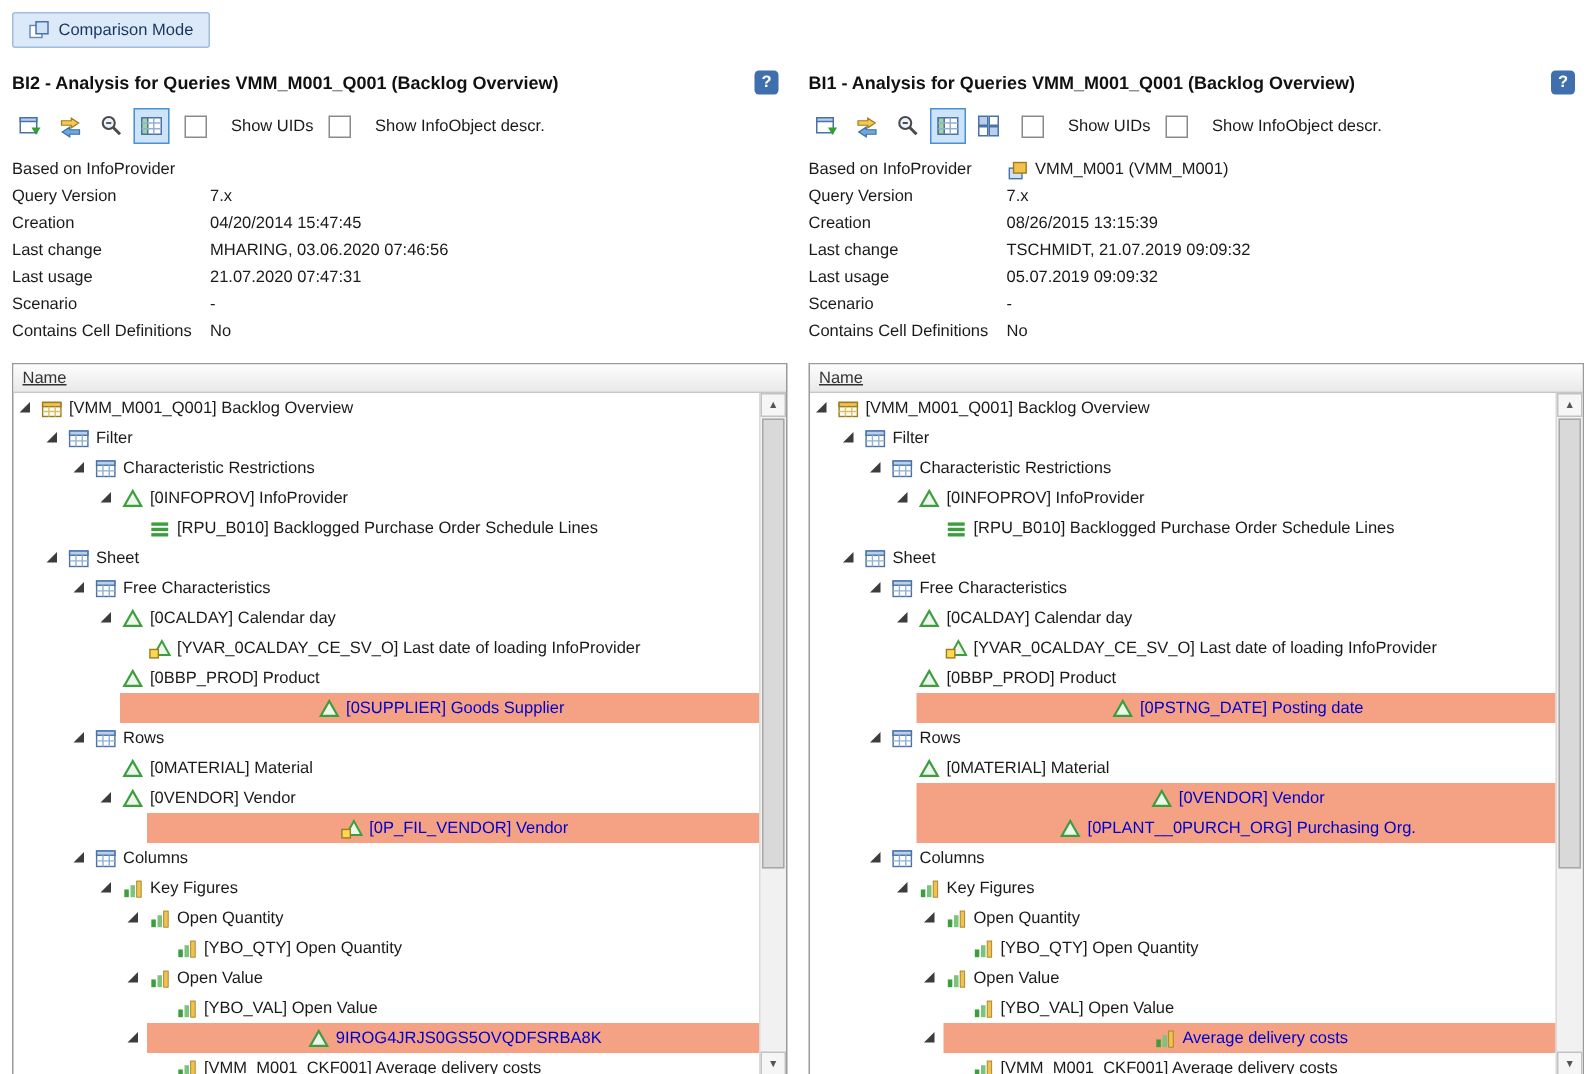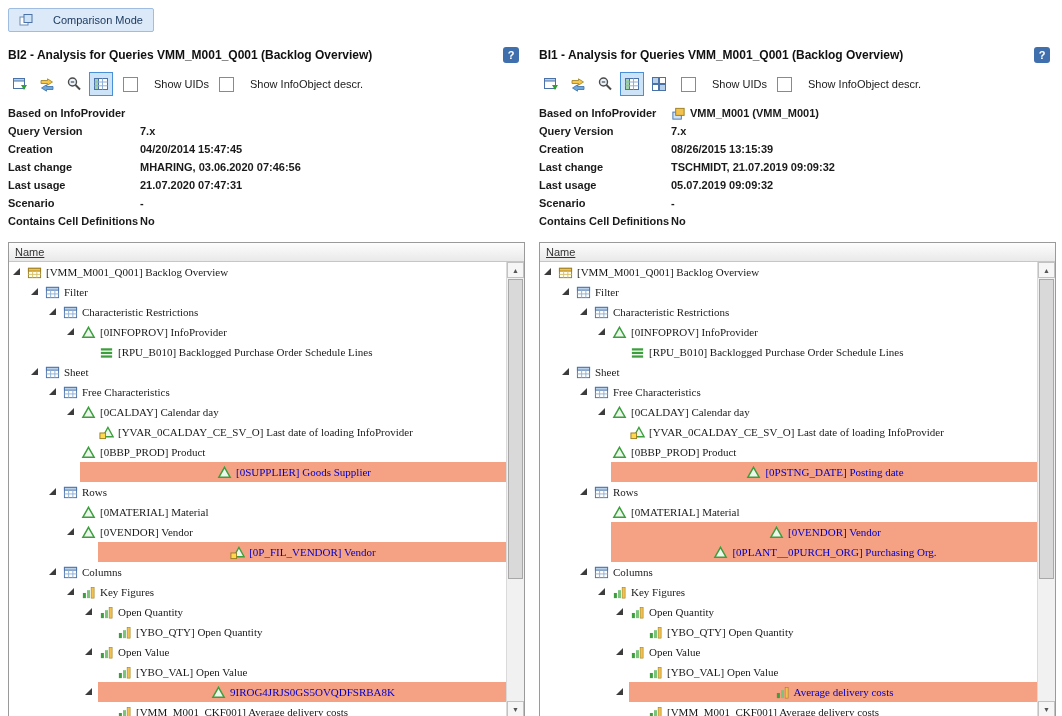--- a/index.html
+++ b/index.html
@@ -1,45 +1,45 @@
 <!DOCTYPE html>
 <html><head>
 <meta charset="utf-8">
 <style>
   html,body{margin:0;padding:0;background:#fff;}
   .screen{position:relative;width:1062px;height:716px;overflow:hidden;background:#ffffff;
           font-family:"Liberation Sans",sans-serif;font-size:11px;color:#1a1a1a;}
   
-  .cmp-btn{position:absolute;left:8px;top:8px;height:22px;display:inline-flex;align-items:center;gap:20px;
+  .cmp-btn{position:absolute;left:8px;top:8px;height:22px;display:inline-flex;align-items:center;gap:6px;
            padding:0 10px;background:#dce9f8;border:1px solid #9ebde0;border-radius:2px;color:#17365d;cursor:default;}
   
   .panel{position:absolute;top:44px;width:515px;height:672px;}
   .p0{left:8px}.p1{left:539px}
   .title-row{position:absolute;top:2px;left:0;right:4px;height:18px;display:flex;align-items:center;}
   .ptitle{font-size:12px;font-weight:bold;flex:1;color:#111;}
   .help{width:16px;height:16px;background:#3f6fad;border-radius:3px;color:#fff;font-weight:bold;font-size:11px;
         display:flex;align-items:center;justify-content:center;flex:none;}
   .toolbar{position:absolute;top:28px;left:0;height:24px;display:flex;align-items:center;}
   .tbicons{display:flex;align-items:center;gap:3px;}
   .tbtn{width:22px;height:22px;display:flex;align-items:center;justify-content:center;border:1px solid transparent;}
   .tbtn.sel{background:#cde3f8;border:1px solid #4a90d9;}
   .cbwrap{display:flex;align-items:center;margin-left:10px;gap:16px;}
   .cb{width:13px;height:13px;background:#fff;border:1px solid #8a8a8a;flex:none;}
   
   .props{position:absolute;top:60px;left:0;right:0;}
-  .prow{height:18px;display:flex;align-items:center;font-weight:bold;}
+  .prow{height:18px;display:flex;align-items:center;}
   .plab{width:132px;flex:none;}
   .pval{display:flex;align-items:center;gap:4px;}
   .picn{display:flex;flex:none;}
   
   .tree{position:absolute;top:198px;left:0;width:515px;height:474px;border:1px solid #9a9a9a;background:#fff;}
   .thead{height:18px;background:linear-gradient(#fdfdfd,#e9e9e9);border-bottom:1px solid #c6c6c6;
          display:flex;align-items:center;padding-left:6px;color:#333;text-decoration:underline;}
   .tbody{position:absolute;top:19px;left:0;right:0;bottom:0;}
-  .trows{position:absolute;top:0;left:0;right:17px;bottom:0;overflow:hidden;font-family:Liberation Serif, serif;}
+  .trows{position:absolute;top:0;left:0;right:17px;bottom:0;overflow:hidden;}
   .trow{height:20px;display:flex;align-items:center;}
   .twslot{width:13px;flex:none;display:flex;align-items:flex-end;}
   .tw{width:0;height:0;border-style:solid;border-width:0 0 7px 7px;
       border-color:transparent transparent #3c3c3c transparent;margin-bottom:2px;}
   .thl{display:flex;align-items:center;gap:4px;flex:1;height:20px;padding-left:1px;}
   .thl.hl{background:#f5a284;justify-content:center;}
   .thl.hl .tlb{color:#0000cc;}
   .ticn{flex:none;display:flex;}
   .tlb{white-space:nowrap;}
   

